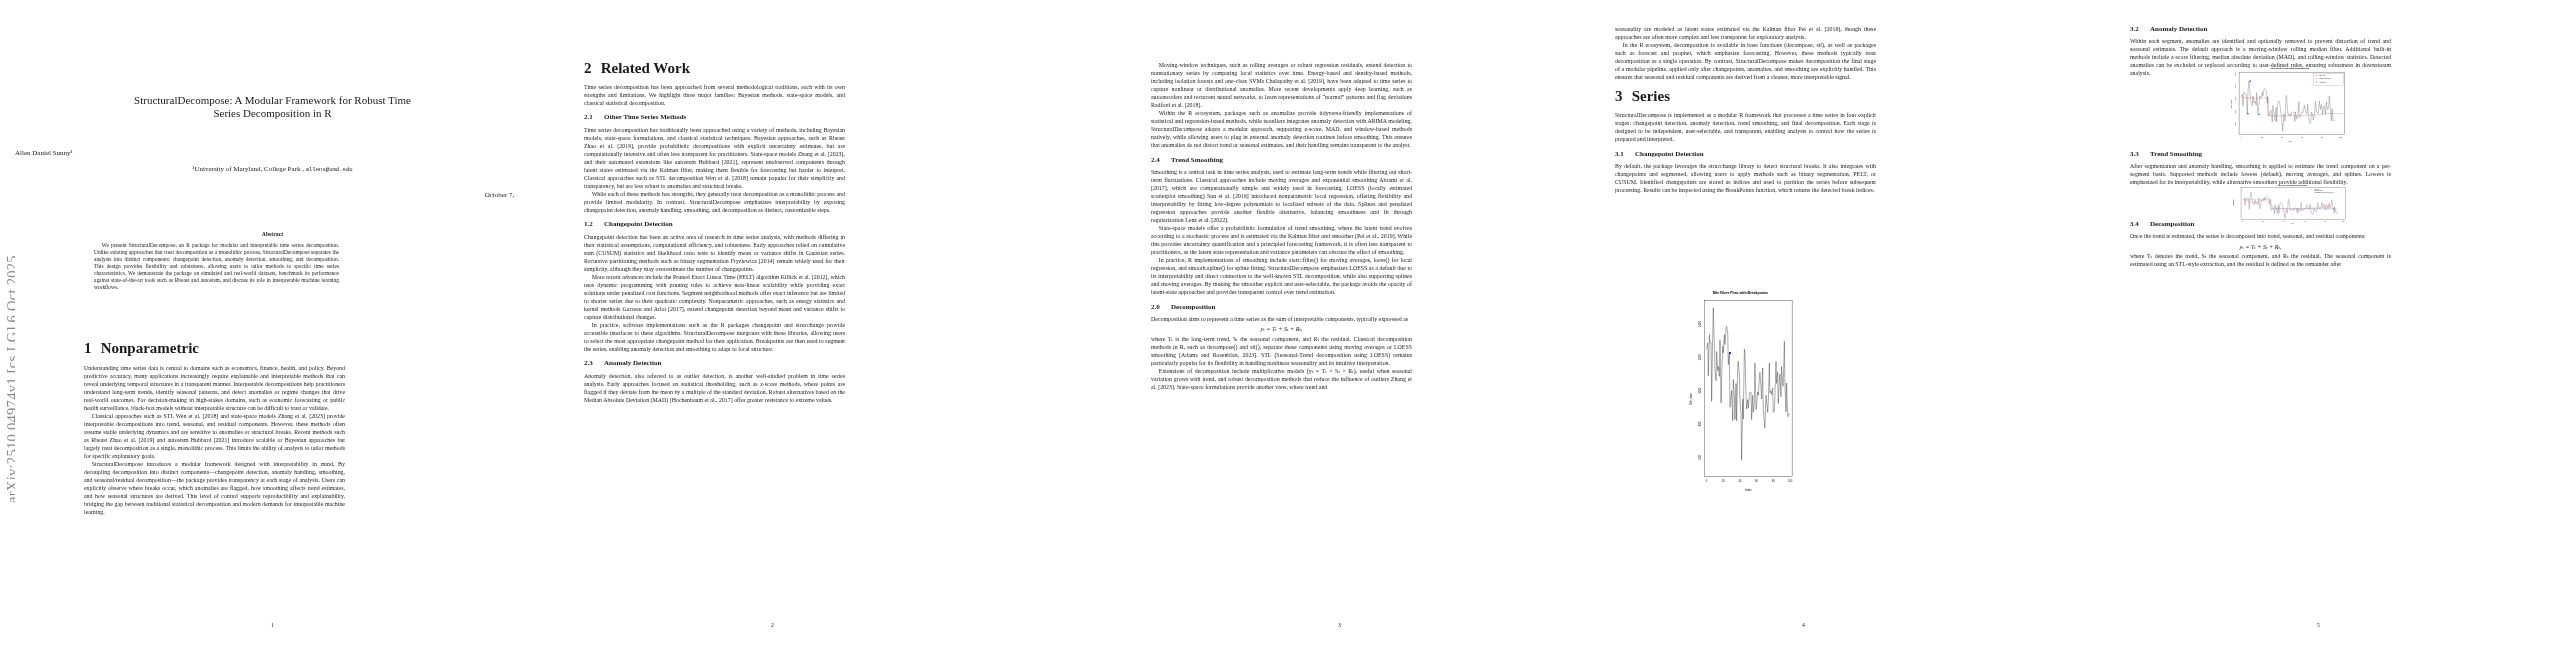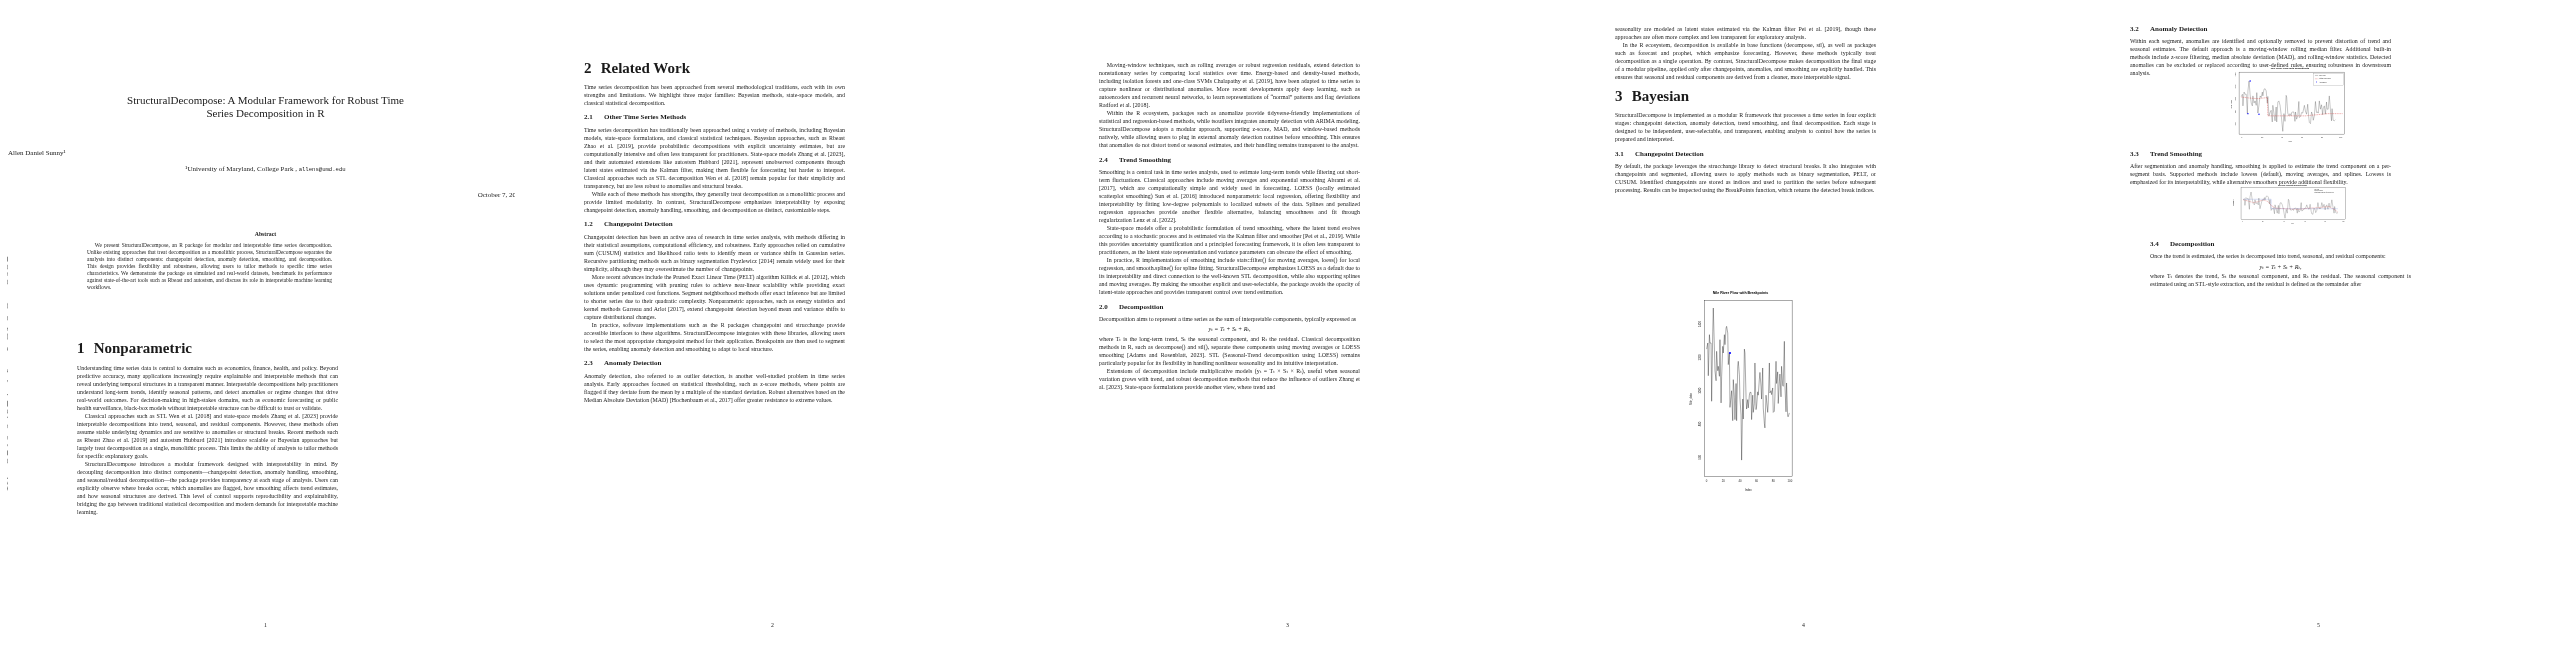--- a/index.html
+++ b/index.html
@@ -25,21 +25,21 @@
          font-size:14.5px;color:#8a8a8a;white-space:nowrap;letter-spacing:0.3px;}
   .eq{text-align:center;font-style:italic;font-size:6.1px;margin:2.2px 0;}
   .fig{position:absolute;}
   svg text{font-family:"Liberation Sans",sans-serif;}
 </style>
 </head>
 <body>
 
 <div class="arxiv">arXiv:2510.04974v1  [cs.LG]  6 Oct 2025</div>
 
-<div class="page" style="left:8px;">
+<div class="page" style="left:15px;">
   <div class="title">
     <div>StructuralDecompose: A Modular Framework for Robust Time</div>
     <div>Series Decomposition in R</div>
   </div>
   <div class="author">Allen Daniel Sunny¹</div>
   <div class="affil">
     <span>¹University of Maryland, College Park , </span><span class="tt">allens@umd.edu</span>
   </div>
   <div class="date">October 7, 2025</div>
   <div class="abs-h">Abstract</div>
@@ -72,21 +72,21 @@
     <p class="p ind">More recent advances include the Pruned Exact Linear Time (PELT) algorithm Killick et al. [2012], which uses dynamic programming with pruning rules to achieve near-linear scalability while providing exact solutions under penalized cost functions. Segment neighborhood methods offer exact inference but are limited to shorter series due to their quadratic complexity. Nonparametric approaches, such as energy statistics and kernel methods Garreau and Arlot [2017], extend changepoint detection beyond mean and variance shifts to capture distributional changes.</p>
     <p class="p ind">In practice, software implementations such as the R packages changepoint and strucchange provide accessible interfaces to these algorithms. StructuralDecompose integrates with these libraries, allowing users to select the most appropriate changepoint method for their application. Breakpoints are then used to segment the series, enabling anomaly detection and smoothing to adapt to local structure.</p>
     <div style="height:6.7px"></div>
     <div class="h2"><span class="num">2.3</span><span>Anomaly Detection</span></div>
     <div style="height:4.4px"></div>
     <p class="p">Anomaly detection, also referred to as outlier detection, is another well-studied problem in time series analysis. Early approaches focused on statistical thresholding, such as z-score methods, where points are flagged if they deviate from the mean by a multiple of the standard deviation. Robust alternatives based on the Median Absolute Deviation (MAD) [Hochenbaum et al., 2017] offer greater resistance to extreme values.</p>
   </div>
   <div class="pagenum">2</div>
 </div>
 
-<div class="page" style="left:1030px;">
+<div class="page" style="left:1082px;">
   <div class="col" style="top:61px;">
     <p class="p ind">Moving-window techniques, such as rolling averages or robust regression residuals, extend detection to nonstationary series by comparing local statistics over time. Energy-based and density-based methods, including isolation forests and one-class SVMs Chalapathy et al. [2019], have been adapted to time series to capture nonlinear or distributional anomalies. More recent developments apply deep learning, such as autoencoders and recurrent neural networks, to learn representations of “normal” patterns and flag deviations Radford et al. [2018].</p>
     <p class="p ind">Within the R ecosystem, packages such as anomalize provide tidyverse-friendly implementations of statistical and regression-based methods, while tsoutliers integrates anomaly detection with ARIMA modeling. StructuralDecompose adopts a modular approach, supporting z-score, MAD, and window-based methods natively, while allowing users to plug in external anomaly detection routines before smoothing. This ensures that anomalies do not distort trend or seasonal estimates, and their handling remains transparent to the analyst.</p>
     <div style="height:6.7px"></div>
     <div class="h2"><span class="num">2.4</span><span>Trend Smoothing</span></div>
     <div style="height:4.4px"></div>
     <p class="p">Smoothing is a central task in time series analysis, used to estimate long-term trends while filtering out short-term fluctuations. Classical approaches include moving averages and exponential smoothing Abrami et al. [2017], which are computationally simple and widely used in forecasting. LOESS (locally estimated scatterplot smoothing) Sun et al. [2016] introduced nonparametric local regression, offering flexibility and interpretability by fitting low-degree polynomials to localized subsets of the data. Splines and penalized regression approaches provide another flexible alternative, balancing smoothness and fit through regularization Lenz et al. [2022].</p>
     <p class="p ind">State-space models offer a probabilistic formulation of trend smoothing, where the latent trend evolves according to a stochastic process and is estimated via the Kalman filter and smoother [Pei et al., 2019]. While this provides uncertainty quantification and a principled forecasting framework, it is often less transparent to practitioners, as the latent state representation and variance parameters can obscure the effect of smoothing.</p>
     <p class="p ind">In practice, R implementations of smoothing include stats::filter() for moving averages, loess() for local regression, and smooth.spline() for spline fitting. StructuralDecompose emphasizes LOESS as a default due to its interpretability and direct connection to the well-known STL decomposition, while also supporting splines and moving averages. By making the smoother explicit and user-selectable, the package avoids the opacity of latent-state approaches and provides transparent control over trend estimation.</p>
     <div style="height:6.7px"></div>
@@ -98,21 +98,21 @@
     <p class="p ind">Extensions of decomposition include multiplicative models (yₜ = Tₜ × Sₜ × Rₜ), useful when seasonal variation grows with trend, and robust decomposition methods that reduce the influence of outliers Zhang et al. [2023]. State-space formulations provide another view, where trend and</p>
   </div>
   <div class="pagenum">3</div>
 </div>
 
 <div class="page" style="left:1546px;">
   <div class="col" style="top:24.5px;">
     <p class="p">seasonality are modeled as latent states estimated via the Kalman filter Pei et al. [2019], though these approaches are often more complex and less transparent for exploratory analysis.</p>
     <p class="p ind">In the R ecosystem, decomposition is available in base functions (decompose, stl), as well as packages such as forecast and prophet, which emphasize forecasting. However, these methods typically treat decomposition as a single operation. By contrast, StructuralDecompose makes decomposition the final stage of a modular pipeline, applied only after changepoints, anomalies, and smoothing are explicitly handled. This ensures that seasonal and residual components are derived from a cleaner, more interpretable signal.</p>
     <div style="height:7.8px"></div>
-    <div class="h1"><span class="num">3</span><span>Bayesian</span></div>
+    <div class="h1"><span class="num">3</span><span>Series</span></div>
     <div style="height:5.6px"></div>
     <p class="p">StructuralDecompose is implemented as a modular R framework that processes a time series in four explicit stages: changepoint detection, anomaly detection, trend smoothing, and final decomposition. Each stage is designed to be independent, user-selectable, and transparent, enabling analysts to control how the series is prepared and interpreted.</p>
     <div style="height:6.7px"></div>
     <div class="h2"><span class="num">3.1</span><span>Changepoint Detection</span></div>
     <div style="height:4.4px"></div>
     <p class="p">By default, the package leverages the strucchange library to detect structural breaks. It also integrates with changepoints and segmented, allowing users to apply methods such as binary segmentation, PELT, or CUSUM. Identified changepoints are stored as indices and used to partition the series before subsequent processing. Results can be inspected using the BreakPoints function, which returns the detected break indices.</p>
   </div>
 
   <div class="fig" style="left:139px;top:288px;width:111px;height:211px;">
     <svg width="111" height="211" viewBox="0 0 200 380">
@@ -207,21 +207,21 @@
         <text x="150" y="12">Nile Flow</text>
           <text x="150" y="15">STL Fitted Trend</text>
           <text x="150" y="18">StructuralDecompose Fitted Trend Line</text>
       </g>
       <polyline fill="none" stroke="#000" stroke-width="0.35" points="22,30 24,28 25,40 27,26 29,28 31,28 33,47 34,25 36,16 38,29 40,37 42,39 43,30 45,37 47,35 49,39 50,27 52,46 54,38 56,30 58,31 60,26 61,30 63,24 65,23 67,25 69,37 70,30 72,49 74,46 76,44 78,55 79,39 81,46 83,54 85,40 86,55 88,36 90,35 92,39 94,47 95,53 97,63 99,47 101,54 103,29 104,31 106,46 108,49 110,47 112,49 113,46 115,45 117,45 119,54 120,45 122,52 124,49 126,35 127,50 129,49 131,46 133,46 135,42 136,39 138,45 140,47 142,38 144,51 145,55 147,56 149,45 151,48 152,53 154,49 156,35 158,46 160,45 161,46 163,35 165,43 167,38 169,48 170,42 172,39 174,47 176,36 177,43 179,43 181,30 183,43 185,54 186,42 188,53 190,54 192,53"></polyline>
       <polyline fill="none" stroke="#d62728" stroke-width="0.6" stroke-dasharray="1.6,1" points="22,30 30,32 40,35 50,33 58,30 66,33 72,40 80,45 100,46 120,47 140,45 160,44 175,42 185,47 192,52"></polyline>
       <polyline fill="none" stroke="#1f3fbf" stroke-width="0.6" stroke-dasharray="0.8,0.8" points="22,29 72,29 72,46 192,46"></polyline>
     </svg>
   </div>
 
-  <div class="col" style="top:240px;margin-left:20px;">
+  <div class="col" style="top:220px;">
     <div class="h2"><span class="num">3.4</span><span>Decomposition</span></div>
     <div style="height:4.4px"></div>
     <p class="p">Once the trend is estimated, the series is decomposed into trend, seasonal, and residual components:</p>
     <div class="eq">yₜ = Tₜ + Sₜ + Rₜ,</div>
     <p class="p">where Tₜ denotes the trend, Sₜ the seasonal component, and Rₜ the residual. The seasonal component is estimated using an STL-style extraction, and the residual is defined as the remainder after</p>
   </div>
   <div class="pagenum">5</div>
 </div>
 
 

